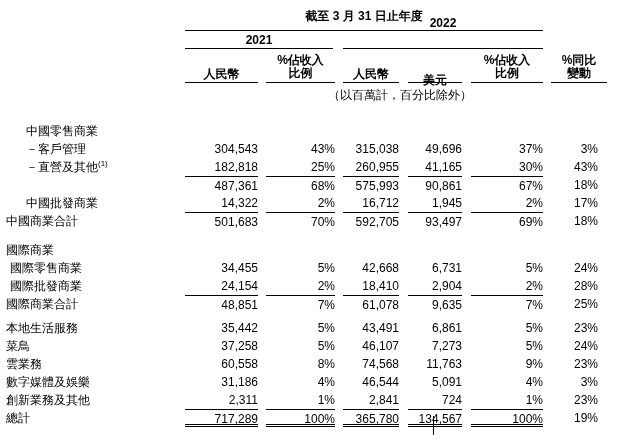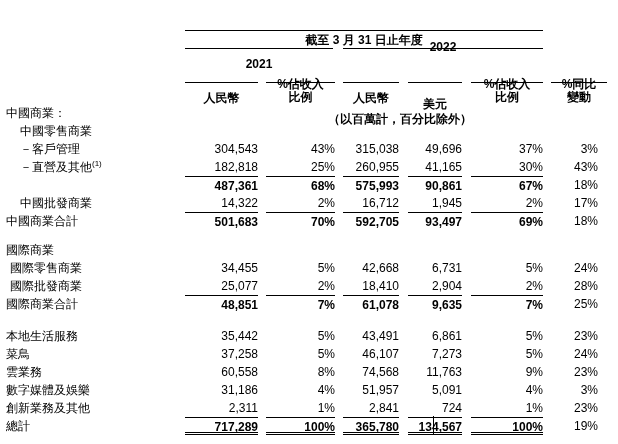--- a/index.html
+++ b/index.html
@@ -7,41 +7,41 @@
     position:relative;
     width:618px;height:444px;
     background:#ffffff;
     color:#000000;
     font-family:"Liberation Sans", sans-serif;
     font-size:12px;
     overflow:hidden;
   }
   
   #thead{position:relative;height:104px;}
-  .abs{position:absolute;white-space:nowrap;margin-top:24px;}
-  .ctr{text-align:center;font-weight:bold;}
+  .abs{position:absolute;white-space:nowrap;}
+  .ctr{text-align:center;}
   .bold{font-weight:bold;}
   .hline{position:absolute;height:0;border-top:1px solid #000;}
   .two-line{line-height:13px;}
   
   .row{display:flex;height:18px;line-height:18px;}
   .lbl{width:185px;box-sizing:border-box;padding-left:6px;white-space:nowrap;}
-  .ind1{padding-left:20px;}
+  .ind1{padding-left:26px;}
   .ind2{padding-left:10px;}
   .c{box-sizing:border-box;text-align:right;white-space:nowrap;}
   .c1{width:73px;}
   .c2{width:69px;margin-left:8px;}
   .c3{width:56px;margin-left:8px;}
   .c4{width:54px;margin-left:9px;}
   .c5{width:72px;margin-left:9px;}
   .c6{width:56px;margin-left:8px;padding-right:9px;}
-  .rt .c1,.rt .c2,.rt .c3,.rt .c4,.rt .c5{border-top:1px solid #000;font-weight:bold;}
+  .rt .c1,.rt .c2,.rt .c3,.rt .c4,.rt .c5{border-top:1px solid #000;}
   .dbl .c1,.dbl .c2,.dbl .c3,.dbl .c4,.dbl .c5{border-bottom:3px double #000;}
   .gap11{margin-top:11px;flex-direction:column;}
-  .gap14{margin-top:14px;}
+  .gap14{margin-top:6px;}
   sup{font-size:8px;line-height:0;}
   #cursor{position:absolute;left:433px;top:416px;width:1px;height:19px;background:#000;}
 </style>
 </head>
 <body>
 
 <div id="page">
 
   <div id="thead">
     <div class="abs ctr bold" style="left:185px;top:8px;width:358px;">截至 3 月 31 日止年度</div>
@@ -72,21 +72,20 @@
     <div class="hline" style="left:266px;top:82px;width:69px;"></div>
     <div class="hline" style="left:343px;top:82px;width:56px;"></div>
     <div class="hline" style="left:408px;top:82px;width:54px;"></div>
     <div class="hline" style="left:471px;top:82px;width:72px;"></div>
     <div class="hline" style="left:551px;top:82px;width:56px;"></div>
 
     <div class="abs ctr" style="left:327px;top:87px;width:146px;">（以百萬計，百分比除外）</div>
   </div>
 
   <div class="row">
-    <div class="lbl">中國商業：</div>
     <div class="c c1"></div>
     <div class="c c2"></div>
     <div class="c c3"></div>
     <div class="c c4"></div>
     <div class="c c5"></div>
     <div class="c c6"></div>
   </div>
 
   <div class="row">
     <div class="lbl ind1">中國零售商業</div>
@@ -163,21 +162,21 @@
     <div class="c c1">34,455</div>
     <div class="c c2">5%</div>
     <div class="c c3">42,668</div>
     <div class="c c4">6,731</div>
     <div class="c c5">5%</div>
     <div class="c c6">24%</div>
   </div>
 
   <div class="row">
     <div class="lbl ind2">國際批發商業</div>
-    <div class="c c1">25,077</div>
+    <div class="c c1">24,154</div>
     <div class="c c2">2%</div>
     <div class="c c3">18,410</div>
     <div class="c c4">2,904</div>
     <div class="c c5">2%</div>
     <div class="c c6">28%</div>
   </div>
 
   <div class="row rt">
     <div class="lbl">國際商業合計</div>
     <div class="c c1">48,851</div>
@@ -215,21 +214,21 @@
     <div class="c c3">74,568</div>
     <div class="c c4">11,763</div>
     <div class="c c5">9%</div>
     <div class="c c6">23%</div>
   </div>
 
   <div class="row">
     <div class="lbl">數字媒體及娛樂</div>
     <div class="c c1">31,186</div>
     <div class="c c2">4%</div>
-    <div class="c c3">51,957</div>
+    <div class="c c3">46,544</div>
     <div class="c c4">5,091</div>
     <div class="c c5">4%</div>
     <div class="c c6">3%</div>
   </div>
 
   <div class="row">
     <div class="lbl">創新業務及其他</div>
     <div class="c c1">2,311</div>
     <div class="c c2">1%</div>
     <div class="c c3">2,841</div>

